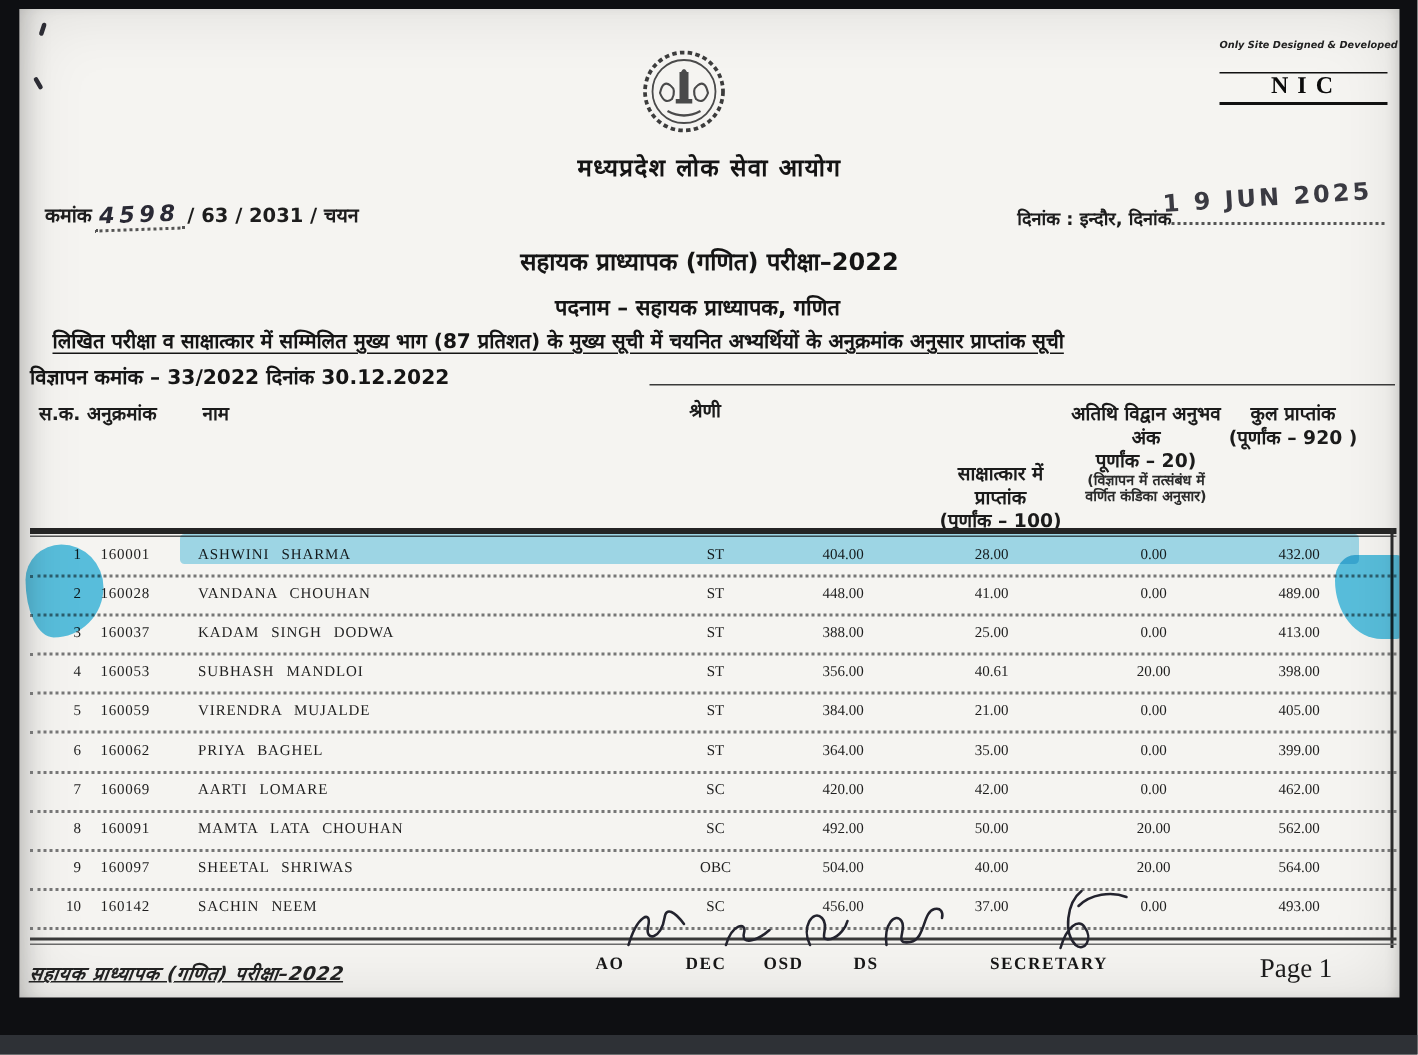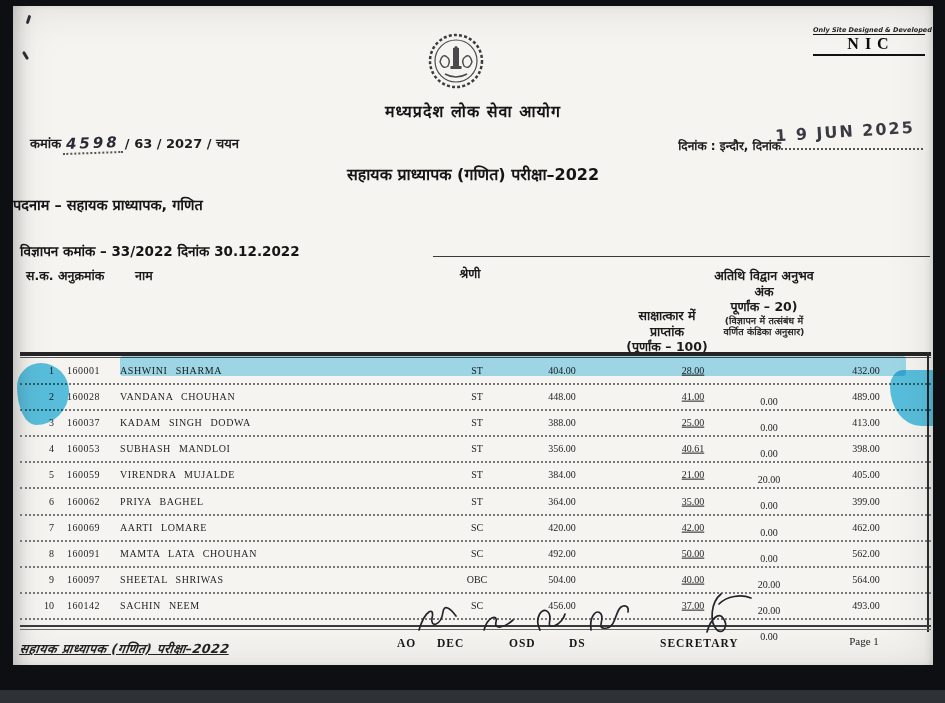--- a/index.html
+++ b/index.html
@@ -14,71 +14,71 @@
     position:absolute;left:13px;top:6px;width:920px;height:659px;
     background:#f5f4f1;overflow:hidden;color:#1d1d1d;
     box-shadow:inset 0 0 46px rgba(0,0,0,.10), inset 14px 0 20px -14px rgba(0,0,0,.28), inset -6px 0 10px -6px rgba(0,0,0,.2);
   }
   .abs{position:absolute;}
   .ink-mark{position:absolute;width:3px;height:9px;background:#2c2c34;border-radius:2px;}
   
   .nic{right:8px;top:20px;width:112px;text-align:center;}
   .nic-tag{font-size:6.5px;font-style:italic;font-weight:bold;color:#222;white-space:nowrap;}
   .nic-name{
-    margin-top:0;border-top:1.5px solid #111;border-bottom:2px solid #111;
+    margin-top:14px;border-top:1.5px solid #111;border-bottom:2px solid #111;
     font-family:"Liberation Serif",serif;font-weight:900;font-size:16px;letter-spacing:6px;
     color:#0c0c0c;padding:0 2px 1px 6px;
   }
   .emblem{left:414px;top:26px;width:58px;height:62px;}
   .org-title{left:0;right:0;top:94px;text-align:center;font-size:16px;font-weight:bold;color:#141414;letter-spacing:1px;}
   .ref-line{left:17px;top:128px;font-size:13px;font-weight:bold;white-space:nowrap;}
   .hand{
     display:inline-block;font-style:italic;font-weight:bold;font-size:15px;letter-spacing:3px;
     color:#2a2a35;border-bottom:2px dotted #555;transform:rotate(-2deg);padding:0 3px;margin:0 2px;
   }
   .date-line{right:10px;top:130px;font-size:12px;font-weight:bold;white-space:nowrap;}
   .date-dots{display:inline-block;width:142px;border-bottom:2px dotted #555;height:12px;}
   .stamp{
     right:18px;top:116px;font-size:16px;font-weight:600;letter-spacing:2px;color:#3a3a42;
     transform:rotate(-3.5deg);white-space:nowrap;
   }
   .exam-title{left:0;right:0;top:157px;text-align:center;font-size:16px;font-weight:bold;color:#151515;}
-  .post-line{left:0;right:16px;top:188px;text-align:left;font-size:14.5px;font-weight:bold;color:#151515;}
+  .post-line{left:0;right:16px;top:188px;text-align:center;font-size:14.5px;font-weight:bold;color:#151515;}
   .sel-line{
     left:22px;right:6px;top:212px;font-size:13.4px;font-weight:bold;color:#151515;
     text-decoration:underline;text-underline-offset:3px;white-space:nowrap;
   }
   .advt-line{left:7px;top:236px;font-size:13.5px;font-weight:bold;color:#151515;}
   .advt-rule{left:420px;top:250px;width:497px;height:0;border-top:1.5px solid #3a3a3a;}
   
   .th{font-size:12.5px;font-weight:bold;color:#1b1b1b;line-height:15.5px;text-align:center;}
   .th-note{font-size:9.5px;line-height:11.5px;font-weight:bold;color:#2a2a2a;}
   .heavy-line{left:7px;top:346px;width:911px;height:3.5px;background:#242424;}
   .heavy-line2{left:7px;top:351px;width:911px;height:1px;background:#555;}
   .rows{left:7px;top:353px;width:911px;height:261px;display:flex;flex-direction:column;}
   .row{flex:1;position:relative;border-bottom:2px dotted #767676;font-family:"Liberation Serif",serif;font-size:10px;color:#1e1e1e;}
   .cell{position:absolute;top:50%;transform:translateY(-58%);white-space:nowrap;}
   .c-sl{left:8px;width:26px;text-align:right;}
   .c-roll{left:47px;letter-spacing:.5px;}
-  .c-name{left:100px;letter-spacing:.6px;word-spacing:5px;text-align:right;}
+  .c-name{left:112px;letter-spacing:.6px;word-spacing:5px;text-align:right;}
   .c-cat{left:427px;width:60px;text-align:center;}
   .c-written{left:497px;width:90px;text-align:center;}
-  .c-int{left:628px;width:90px;text-align:center;text-decoration:underline;}
-  .c-guest{left:704px;width:90px;text-align:center;margin-top:31px;}
+  .c-int{left:596px;width:90px;text-align:center;}
+  .c-guest{left:704px;width:90px;text-align:center;}
   .c-total{left:801px;width:90px;text-align:center;}
   .right-border{left:914px;top:346px;width:1.5px;height:280px;background:#2a2a2a;}
   .bot-line1{left:7px;top:619px;width:911px;height:1.5px;background:#3a3a3a;}
   .bot-line2{left:7px;top:623px;width:911px;height:1px;background:#6a6a6a;}
   
   .hl-band{left:107px;top:350px;width:786px;height:20px;opacity:.5;mix-blend-mode:multiply;border-radius:3px;}
   .blob-left{left:4px;top:357px;width:52px;height:62px;opacity:.9;mix-blend-mode:multiply;border-radius:46% 54% 64% 36% / 38% 46% 54% 62%;}
   .blob-right{left:877px;top:364px;width:47px;height:56px;opacity:.9;mix-blend-mode:multiply;border-radius:28% 6px 6px 66% / 30% 6px 6px 70%;}
   
   .sig-label{position:absolute;font-family:"Liberation Serif",serif;font-weight:bold;font-size:11.5px;letter-spacing:1px;color:#161616;top:631px;text-align:left;width:80px;}
-  .page-num{left:806px;top:629px;width:90px;text-align:center;font-family:"Liberation Serif",serif;font-size:11px;color:#1c1c1c;}
+  .page-num{left:806px;top:629px;width:90px;text-align:center;font-family:"Liberation Serif",serif;font-size:18px;color:#1c1c1c;}
   .doc-ref{
     left:7px;top:634px;font-size:12.5px;font-weight:bold;font-style:italic;color:#222;
     text-decoration:underline;transform:skewX(-8deg);letter-spacing:.5px;
   }
   .sig{position:absolute;}
   .sig svg{display:block;}
 </style>
 </head>
 <body>
 
@@ -100,46 +100,51 @@
       <rect x="23.5" y="34" width="11" height="3" fill="#4a4a4a"></rect>
       <path d="M27 16 q2 -4 4 0 z" fill="#4a4a4a"></path>
       <path d="M13 30 q2 -9 7 -5 q4 3 1 9 q-5 4 -8 -4z" fill="none" stroke="#4a4a4a" stroke-width="1.4"></path>
       <path d="M45 30 q-2 -9 -7 -5 q-4 3 -1 9 q5 4 8 -4z" fill="none" stroke="#4a4a4a" stroke-width="1.4"></path>
       <path d="M18 42 q11 6 22 0" fill="none" stroke="#4a4a4a" stroke-width="1.6"></path>
     </svg>
   </div>
 
   <div class="abs org-title">मध्यप्रदेश लोक सेवा आयोग</div>
 
-  <div class="abs ref-line"><span>कमांक</span><span class="hand">4598</span><span>/ 63 / 2027 / चयन</span></div>
+  <div class="abs ref-line"><span>कमांक</span><span class="hand">4598</span><span>/ 63 / 2031 / चयन</span></div>
 
   <div class="abs date-line"><span>दिनांक : इन्दौर, दिनांक</span><span class="date-dots"></span></div>
   <div class="abs stamp">1 9  JUN 2025</div>
 
   <div class="abs exam-title">सहायक प्राध्यापक (गणित) परीक्षा–2022</div>
   <div class="abs post-line">पदनाम – सहायक प्राध्यापक, गणित</div>
+  <div class="abs sel-line">लिखित परीक्षा व साक्षात्कार में सम्मिलित मुख्य भाग (87 प्रतिशत) के मुख्य सूची में चयनित अभ्यर्थियों के अनुक्रमांक अनुसार प्राप्तांक सूची</div>
   <div class="abs advt-line">विज्ञापन कमांक – 33/2022 दिनांक 30.12.2022</div>
   <div class="abs advt-rule"></div>
 
   <div class="abs th" style="left:13px;top:262px;">स.क.</div>
   <div class="abs th" style="left:45px;top:262px;">अनुक्रमांक</div>
   <div class="abs th" style="left:122px;top:262px;">नाम</div>
   <div class="abs th" style="left:427px;top:262px;width:60px;font-family:Liberation Mono, monospace;">श्रेणी</div>
   <div class="abs th" style="left:599px;top:262px;width:110px;margin-top:40px;">
     <div>साक्षात्कार में</div>
     <div>प्राप्तांक</div>
     <div>(पूर्णांक – 100)</div>
   </div>
   <div class="abs th" style="left:681px;top:262px;width:140px;">
     <div>अतिथि विद्वान अनुभव</div>
     <div>अंक</div>
     <div>पूर्णांक – 20)</div>
     <div class="th-note">(विज्ञापन में तत्संबंध में</div>
     <div class="th-note">वर्णित कंडिका अनुसार)</div>
   </div>
+  <div class="abs th" style="left:793px;top:262px;width:112px;">
+    <div>कुल प्राप्तांक</div>
+    <div>(पूर्णांक – 920 )</div>
+  </div>
 
   <div class="abs heavy-line"></div>
   <div class="abs heavy-line2"></div>
 
   <div class="abs rows">
 
       <div class="row">
         <span class="cell c-sl">1</span>
         <span class="cell c-roll">160001</span>
         <span class="cell c-name">ASHWINI SHARMA</span>
@@ -278,21 +283,21 @@
         <path d="M6 30 C4 16 12 8 16 14 C20 20 10 30 22 28 C32 26 30 8 38 6 C42 5 44 8 43 12" fill="none" stroke="#23232e" stroke-width="1.7" stroke-linecap="round"></path>
       </svg>
   </div>
   <div class="sig" style="left:684px;top:582px;">
     <svg width="56" height="54" viewBox="0 0 56 54">
         <path d="M24 6 C14 14 12 34 20 42 C26 47 32 38 26 30 C22 24 14 30 10 44 M22 16 C30 8 44 6 54 10" fill="none" stroke="#23232e" stroke-width="1.7" stroke-linecap="round"></path>
       </svg>
   </div>
 
   <div class="sig-label" style="left:384px;">AO</div>
-  <div class="sig-label" style="left:424px;">DEC</div>
+  <div class="sig-label" style="left:444px;">DEC</div>
   <div class="sig-label" style="left:496px;">OSD</div>
   <div class="sig-label" style="left:556px;">DS</div>
   <div class="sig-label" style="left:647px;">SECRETARY</div>
 
   <div class="abs page-num">Page 1</div>
   <div class="abs doc-ref">सहायक प्राध्यापक (गणित) परीक्षा–2022</div>
 
 </div>
 
 <div class="below-band"></div>

